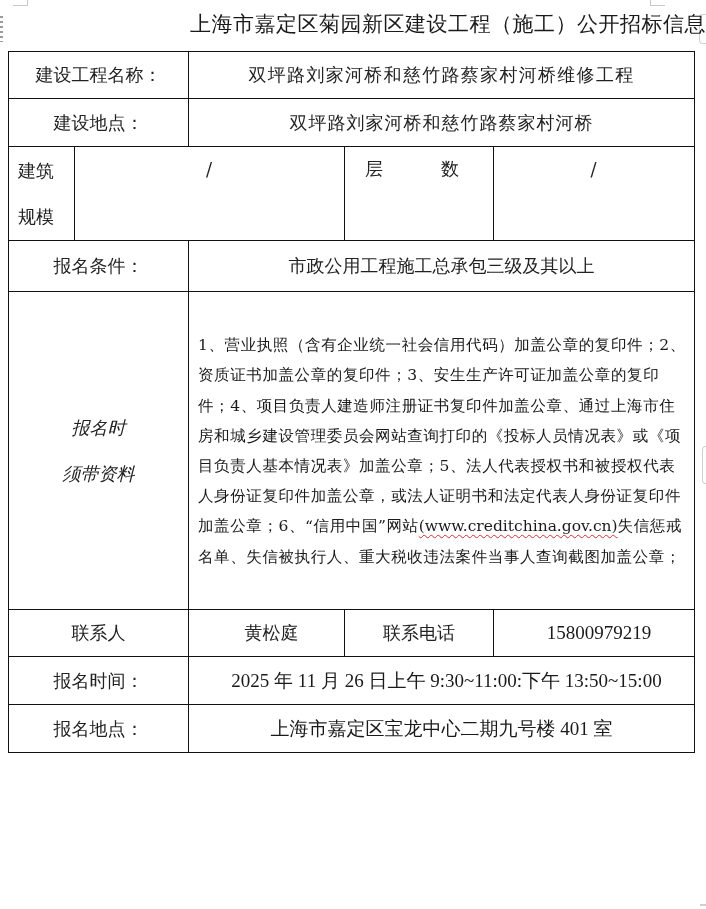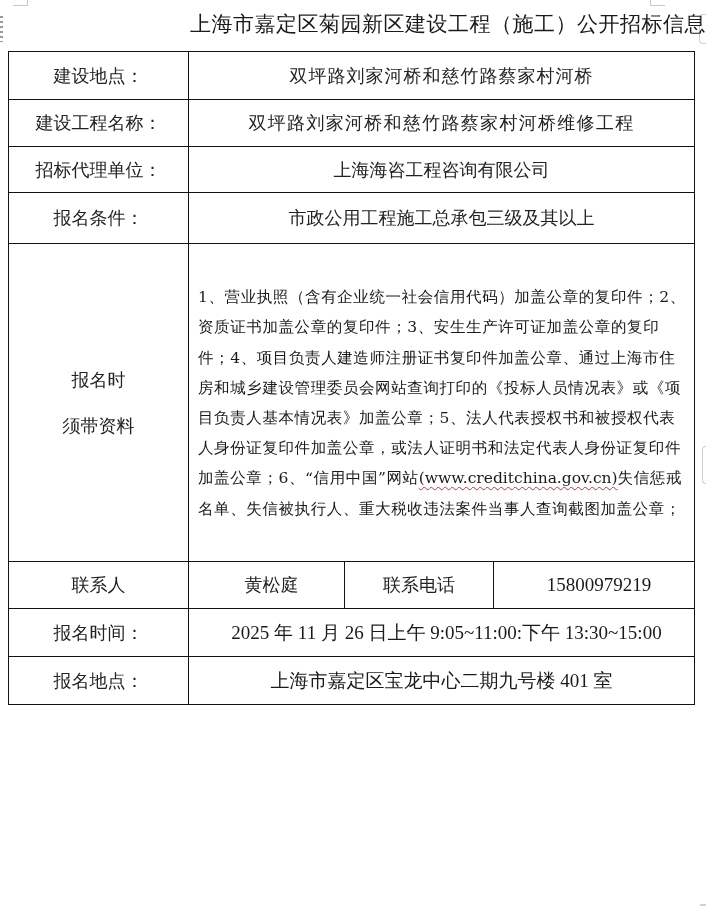--- a/index.html
+++ b/index.html
@@ -41,21 +41,21 @@
   .top { vertical-align: top !important; }
   .stack { line-height: 46px; text-align: left !important; padding-left: 9px !important; }
   .floor { display: flex; justify-content: space-between; padding: 10px 34px 0 20px; }
   .materials {
     white-space: normal !important; text-align: left !important;
     font-size: 15.5px; line-height: 30.2px; letter-spacing: 0.6px;
     padding: 5px 6px 4px 9px !important;
     font-family: "DejaVu Serif", "Liberation Serif", serif;
   }
   .materials .url { text-decoration: underline wavy #d03030; text-decoration-thickness: 1px; text-underline-offset: 3px; letter-spacing: 0; }
-  .req-label { line-height: 46px; font-family: "DejaVu Sans", "Liberation Sans", sans-serif; font-size: 18px; color: #222; }
+  .req-label { line-height: 46px; font-family: "DejaVu Sans", "Liberation Sans", sans-serif; font-size: 18px; color: #222; font-style: italic; }
   .phone { font-family: Liberation Serif, serif; font-size: 19px; }
   .time { font-family: "Liberation Serif", "DejaVu Serif", serif; font-size: 19px; letter-spacing: 0; }
 </style>
 </head>
 <body>
 
 <div class="corner corner-tl"></div>
 <div class="corner corner-tr"></div>
 <div class="corner corner-br"></div>
 <div class="dots"></div>
@@ -67,37 +67,47 @@
 <table class="info">
   <colgroup>
     <col style="width:66px">
     <col style="width:114px">
     <col style="width:156px">
     <col style="width:149px">
     <col style="width:201px">
   </colgroup>
 
   <tbody>
-      <tr style="height:48px">
+      <tr style="height:47px">
+    <td colspan="2" class="lbl">建设工程名称：</td>
+    <td colspan="3" class="val" style="letter-spacing:1.3px">双坪路刘家河桥和慈竹路蔡家村河桥维修工程</td>
+  </tr>
+
+  <tr style="height:48px">
     <td colspan="2" class="lbl">建设地点：</td>
     <td colspan="3" class="val">双坪路刘家河桥和慈竹路蔡家村河桥</td>
   </tr>
 
-  <tr style="height:47px">
-    <td colspan="2" class="lbl">建设工程名称：</td>
-    <td colspan="3" class="val" style="letter-spacing:1.3px">双坪路刘家河桥和慈竹路蔡家村河桥维修工程</td>
+
+  <tr style="height:94px">
+    <td class="lbl stack">
+      <div>建筑</div>
+      <div>规模</div>
+    </td>
+    <td colspan="2" class="val top" style="padding-top:12px">/</td>
+    <td class="lbl top">
+      <div class="floor">
+        <span>层</span>
+        <span>数</span>
+      </div>
+    </td>
+    <td class="val top" style="padding-top:12px">/</td>
   </tr>
 
 
-
-
-  <tr style="height:46px">
-    <td colspan="2" class="lbl">招标代理单位：</td>
-    <td colspan="3" class="lbl">上海海咨工程咨询有限公司</td>
-  </tr>
 
   <tr style="height:51px">
     <td colspan="2" class="lbl">报名条件：</td>
     <td colspan="3" class="lbl">市政公用工程施工总承包三级及其以上</td>
   </tr>
 
   <tr style="height:318px">
     <td colspan="2" class="req-label">
       <div>报名时</div>
       <div>须带资料</div>
@@ -107,21 +117,21 @@
 
   <tr style="height:47px">
     <td colspan="2" class="lbl">联系人</td>
     <td class="lbl left">黄松庭</td>
     <td class="lbl">联系电话</td>
     <td class="phone left">15800979219</td>
   </tr>
 
   <tr style="height:48px">
     <td colspan="2" class="lbl">报名时间：</td>
-    <td colspan="3" class="time left">2025 年 11 月 26 日上午 9:05~11:00:下午 13:30~15:00</td>
+    <td colspan="3" class="time left">2025 年 11 月 26 日上午 9:30~11:00:下午 13:50~15:00</td>
   </tr>
 
   <tr style="height:48px">
     <td colspan="2" class="lbl">报名地点：</td>
     <td colspan="3" class="time">上海市嘉定区宝龙中心二期九号楼 401 室</td>
   </tr>
 </tbody>
   </table>
 
 </body></html>

